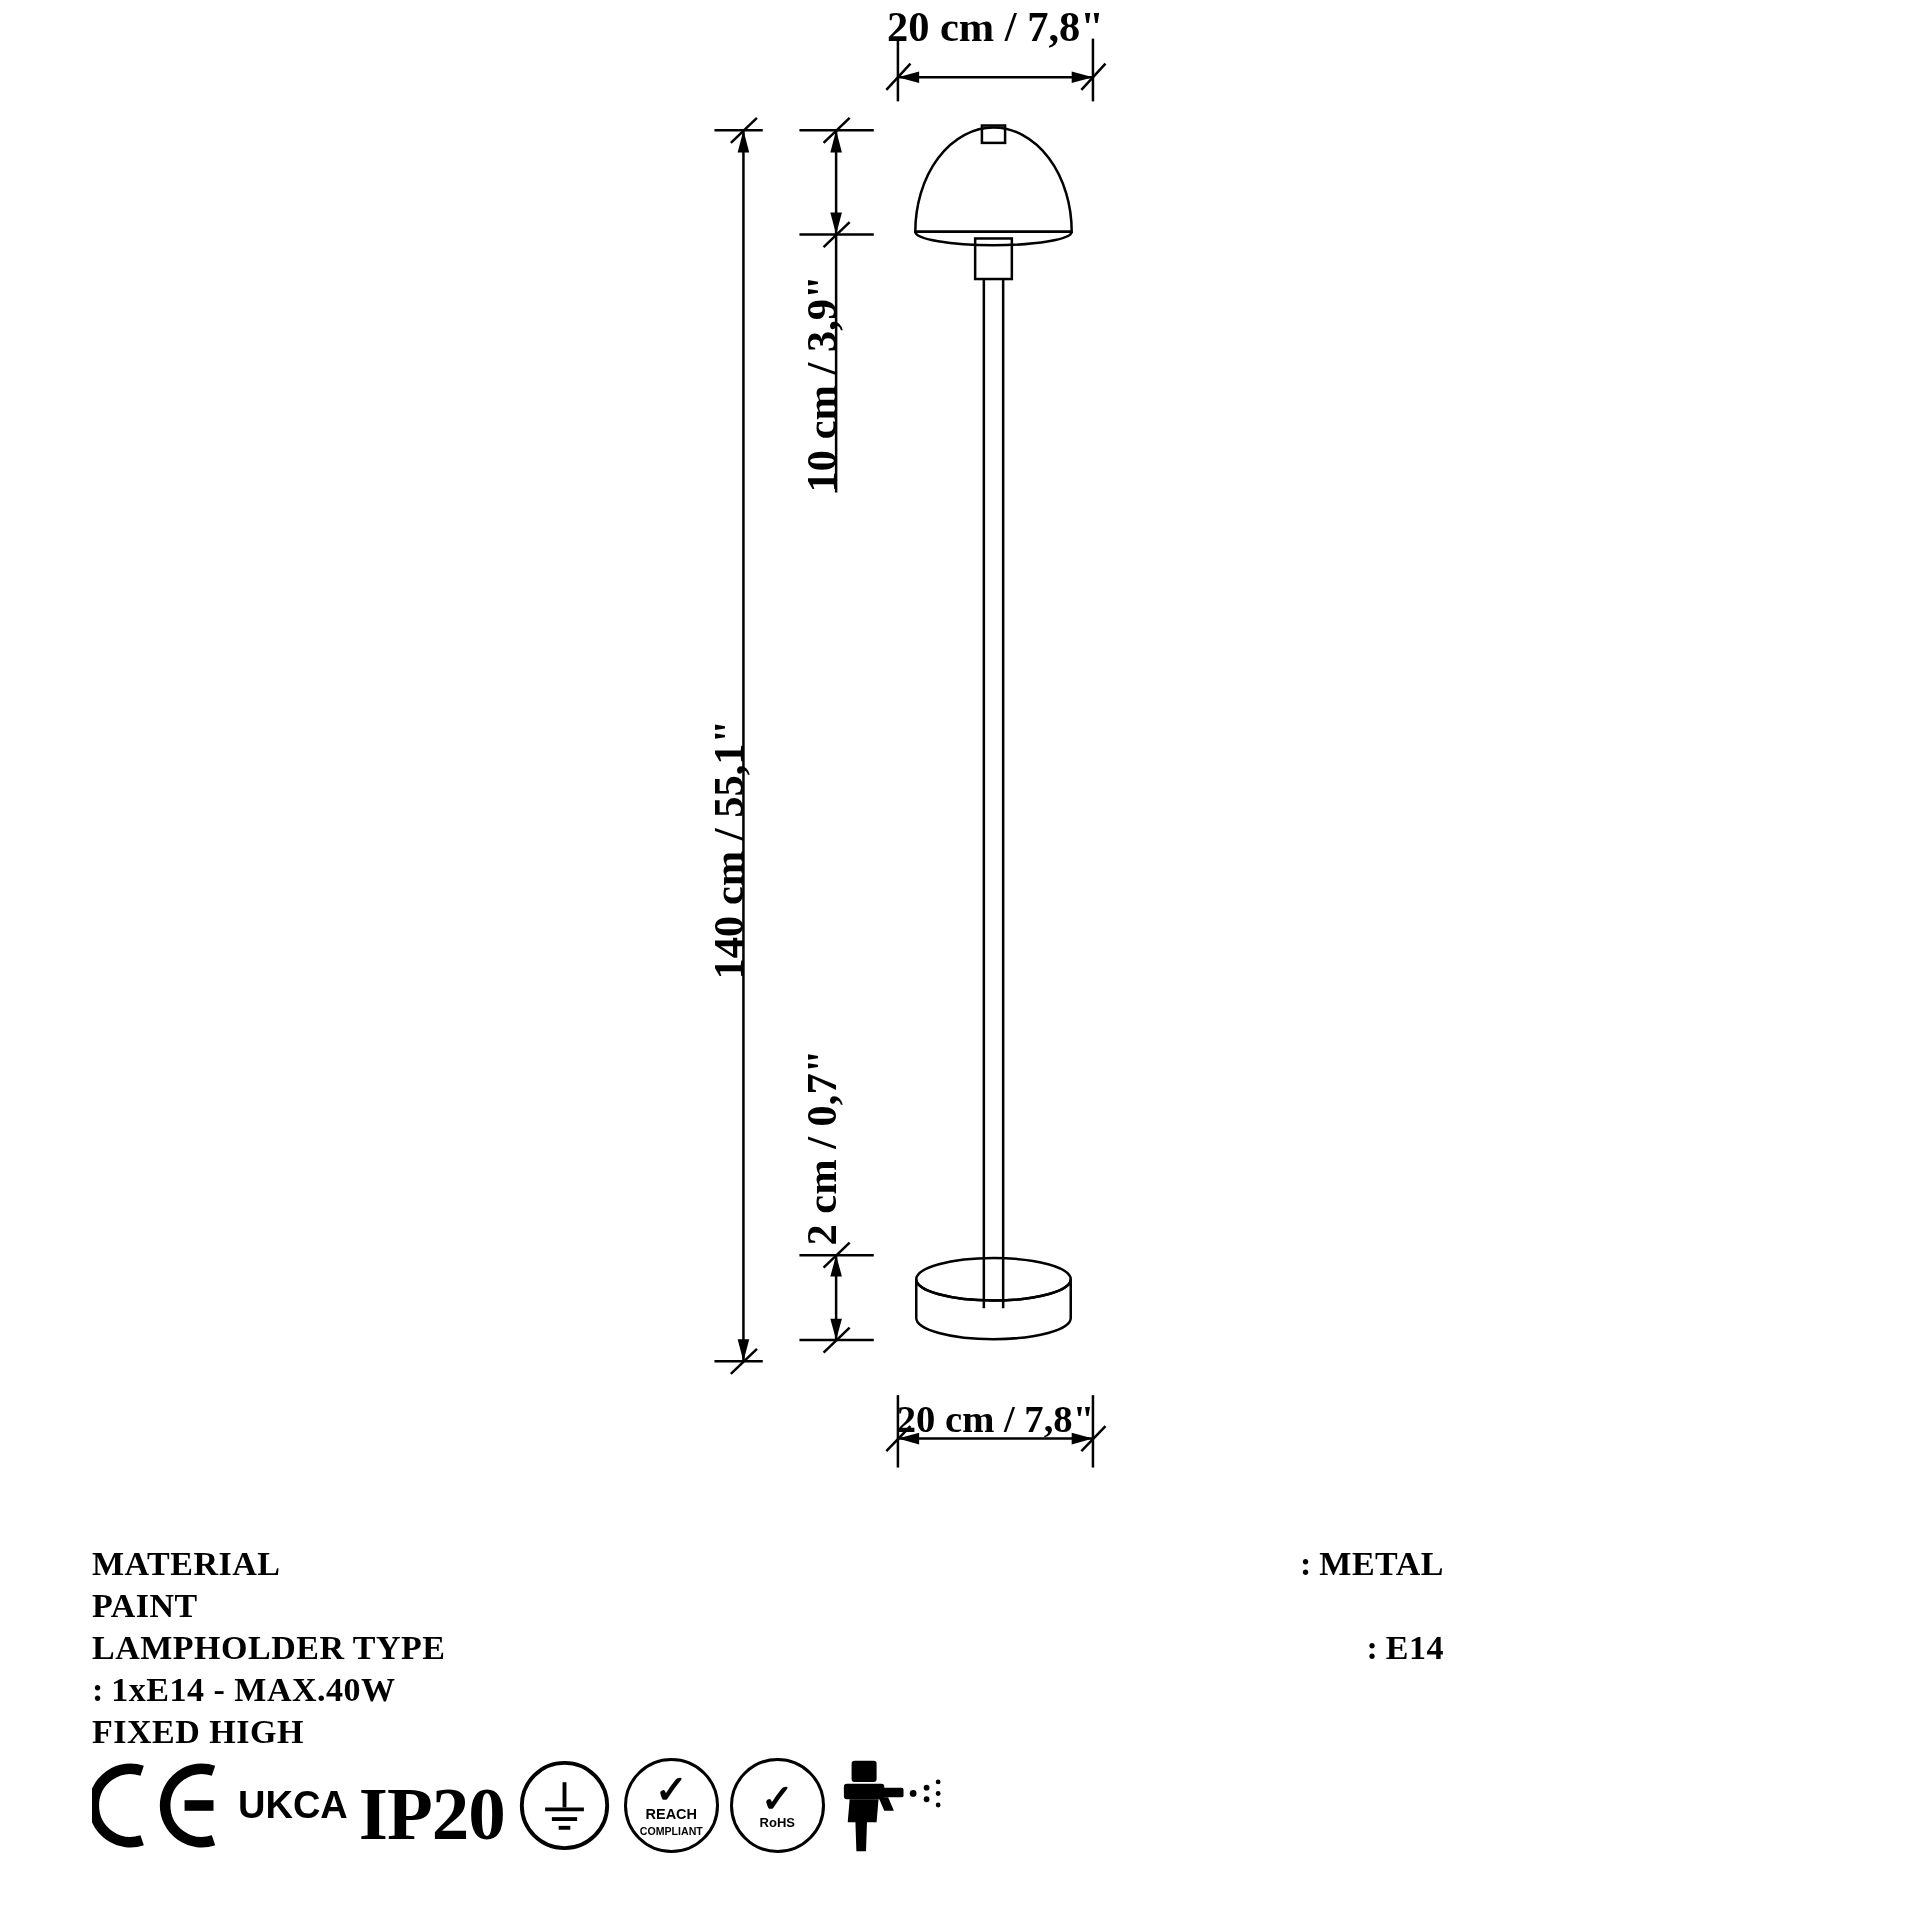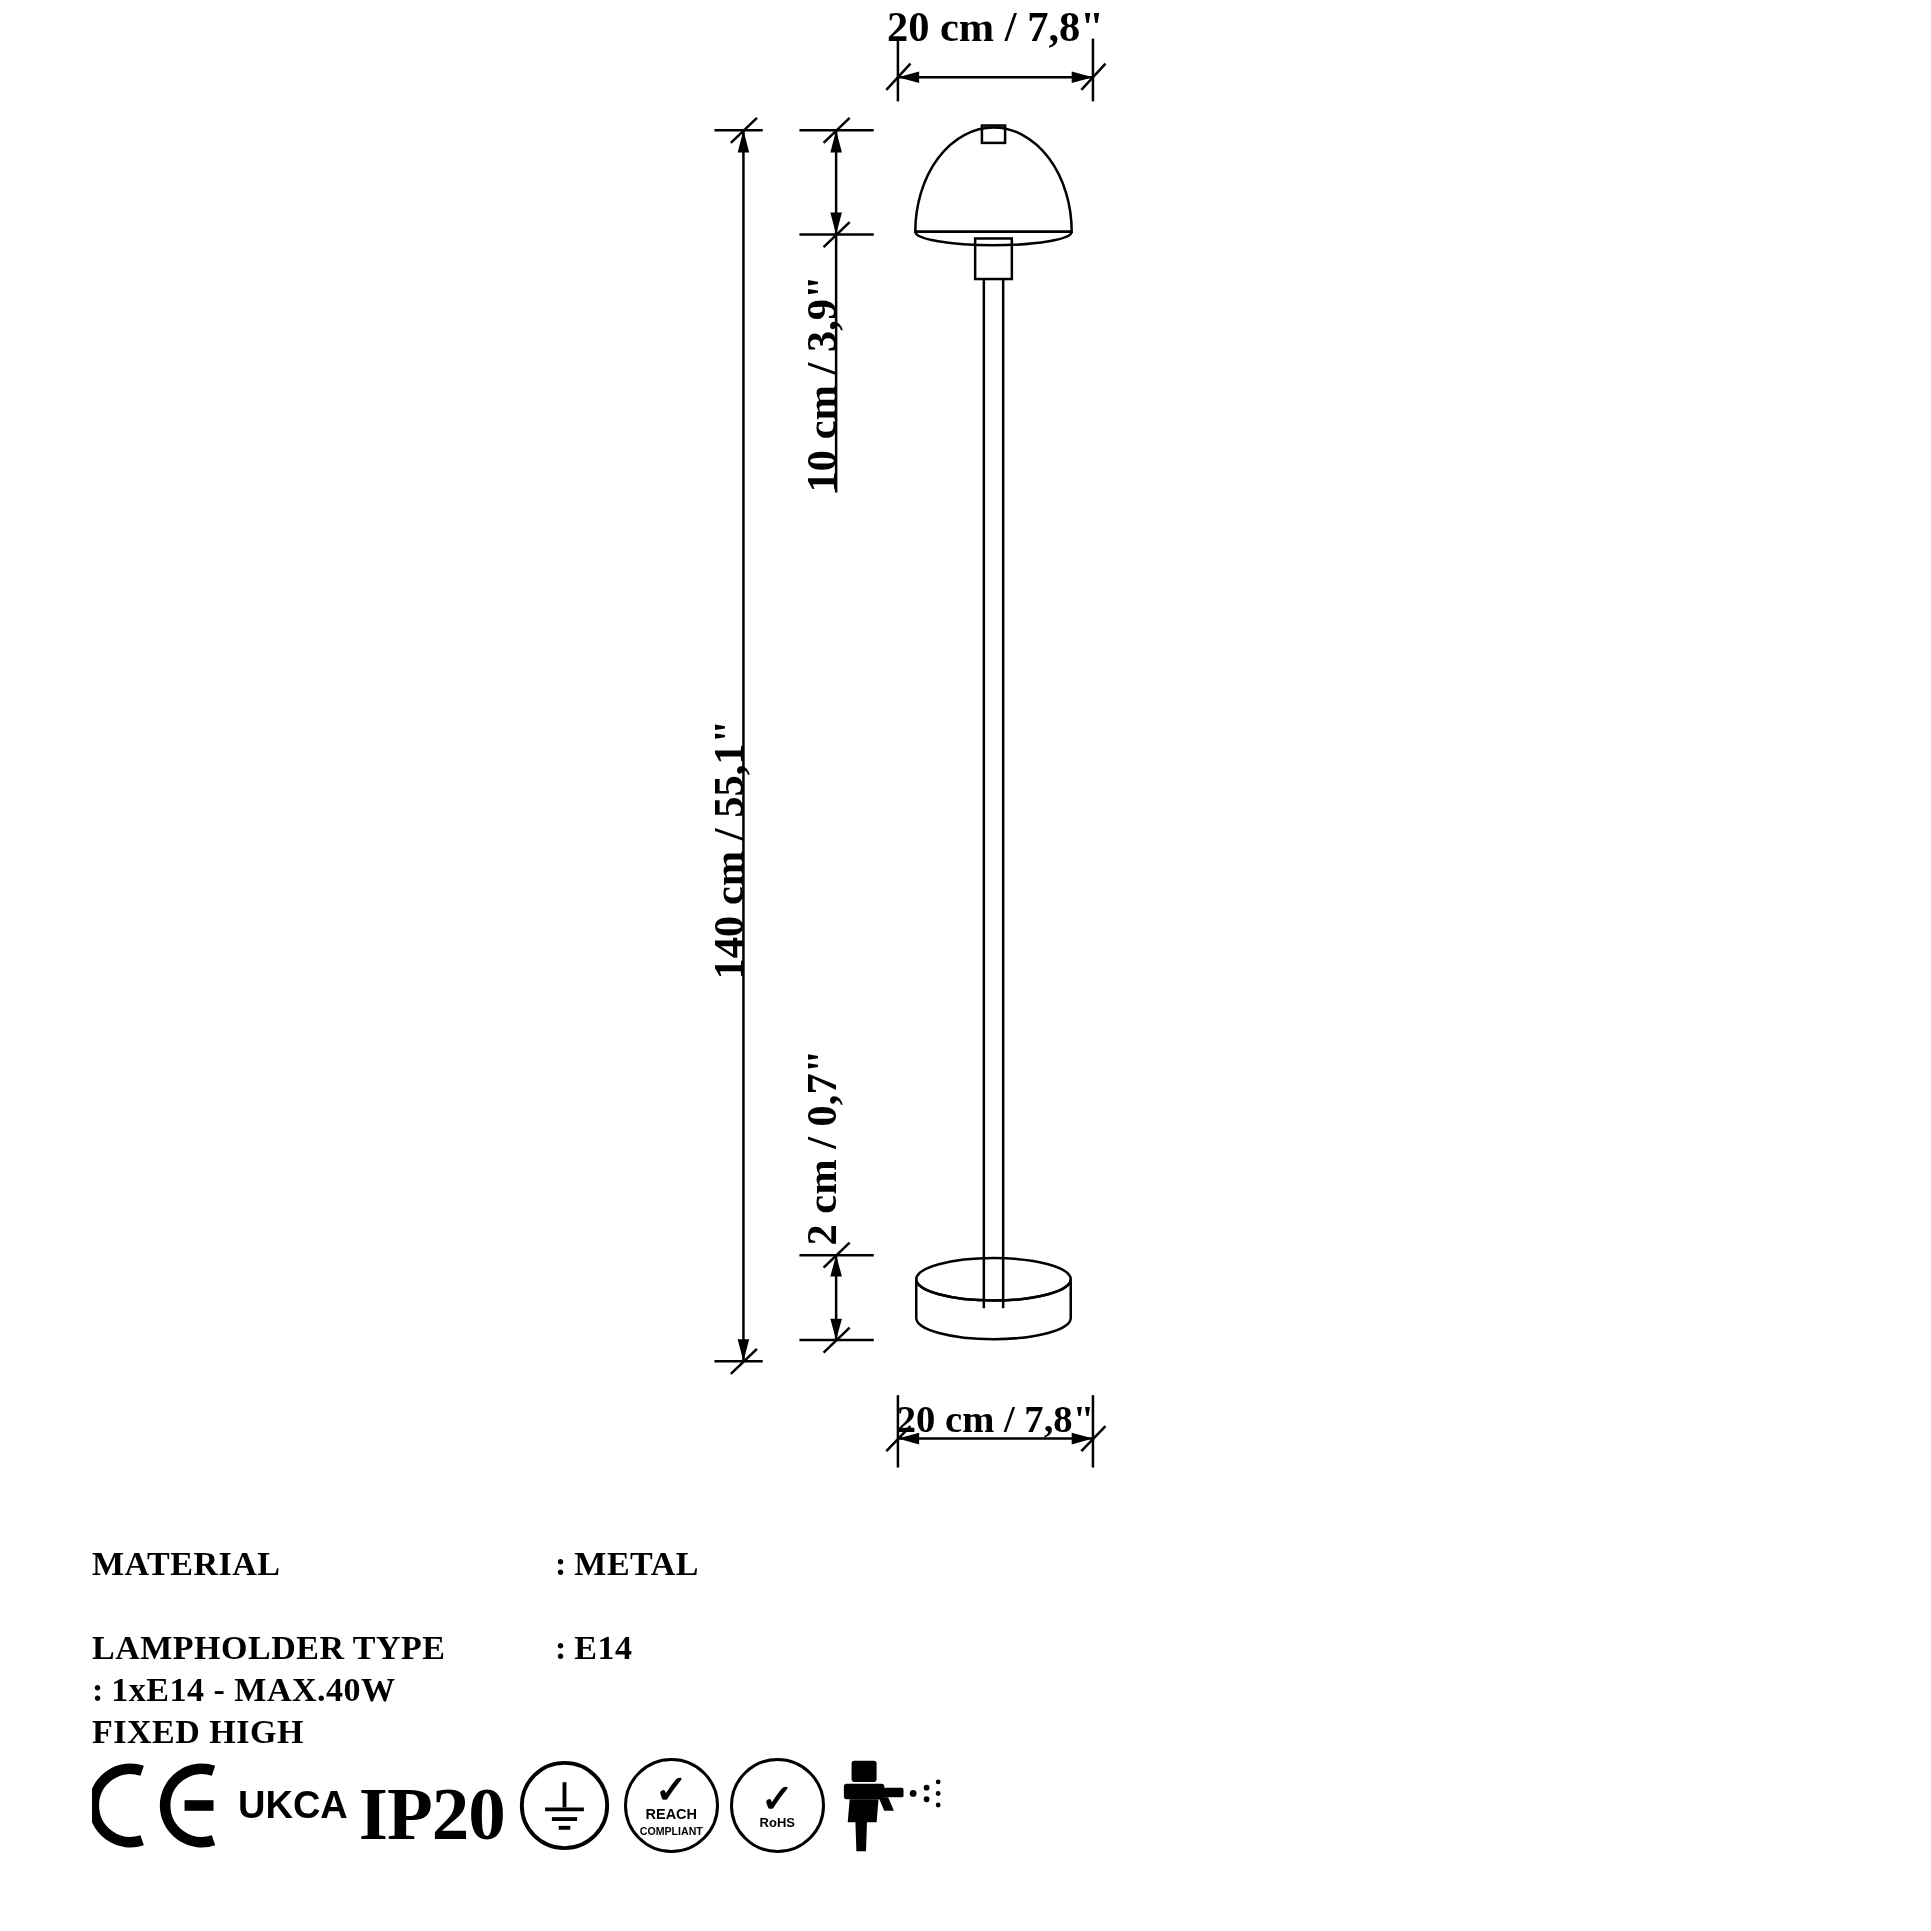--- a/index.html
+++ b/index.html
@@ -37,20 +37,21 @@
   #spec-table {
     position: absolute;
     left: 92px;
     top: 1545px;
     width: 1352px;
   }
   #spec-table .row {
     display: flex;
     align-items: baseline;
     height: 42px;
+    justify-content: space-between;
   }
   #spec-table .label {
     width: 463px;
     font-size: 34px;
     font-weight: bold;
     letter-spacing: 0.5px;
     white-space: nowrap;
   }
   #spec-table .value {
     font-size: 34px;
@@ -209,20 +210,21 @@
     <text class="dimtext" x="1031" y="42" font-size="44" text-anchor="middle">20 cm / 7,8"</text>
     <text class="dimtext" x="1031" y="1483" font-size="40" text-anchor="middle">20 cm / 7,8"</text>
   </svg>
 
   <div id="spec-table">
     <div class="row">
       <div class="label">MATERIAL</div>
       <div class="value"><span class="colon">:</span><span>METAL</span></div>
     </div>
     <div class="row">
+      <div class="label">PAINT</div>
     </div>
     <div class="row">
       <div class="label">LAMPHOLDER TYPE</div>
       <div class="value"><span class="colon">:</span><span>E14</span></div>
     </div>
     <div class="row">
       <div class="value"><span class="colon">:</span><span>1xE14 - MAX.40W</span></div>
     </div>
     <div class="row">
       <div class="single">FIXED HIGH</div>

